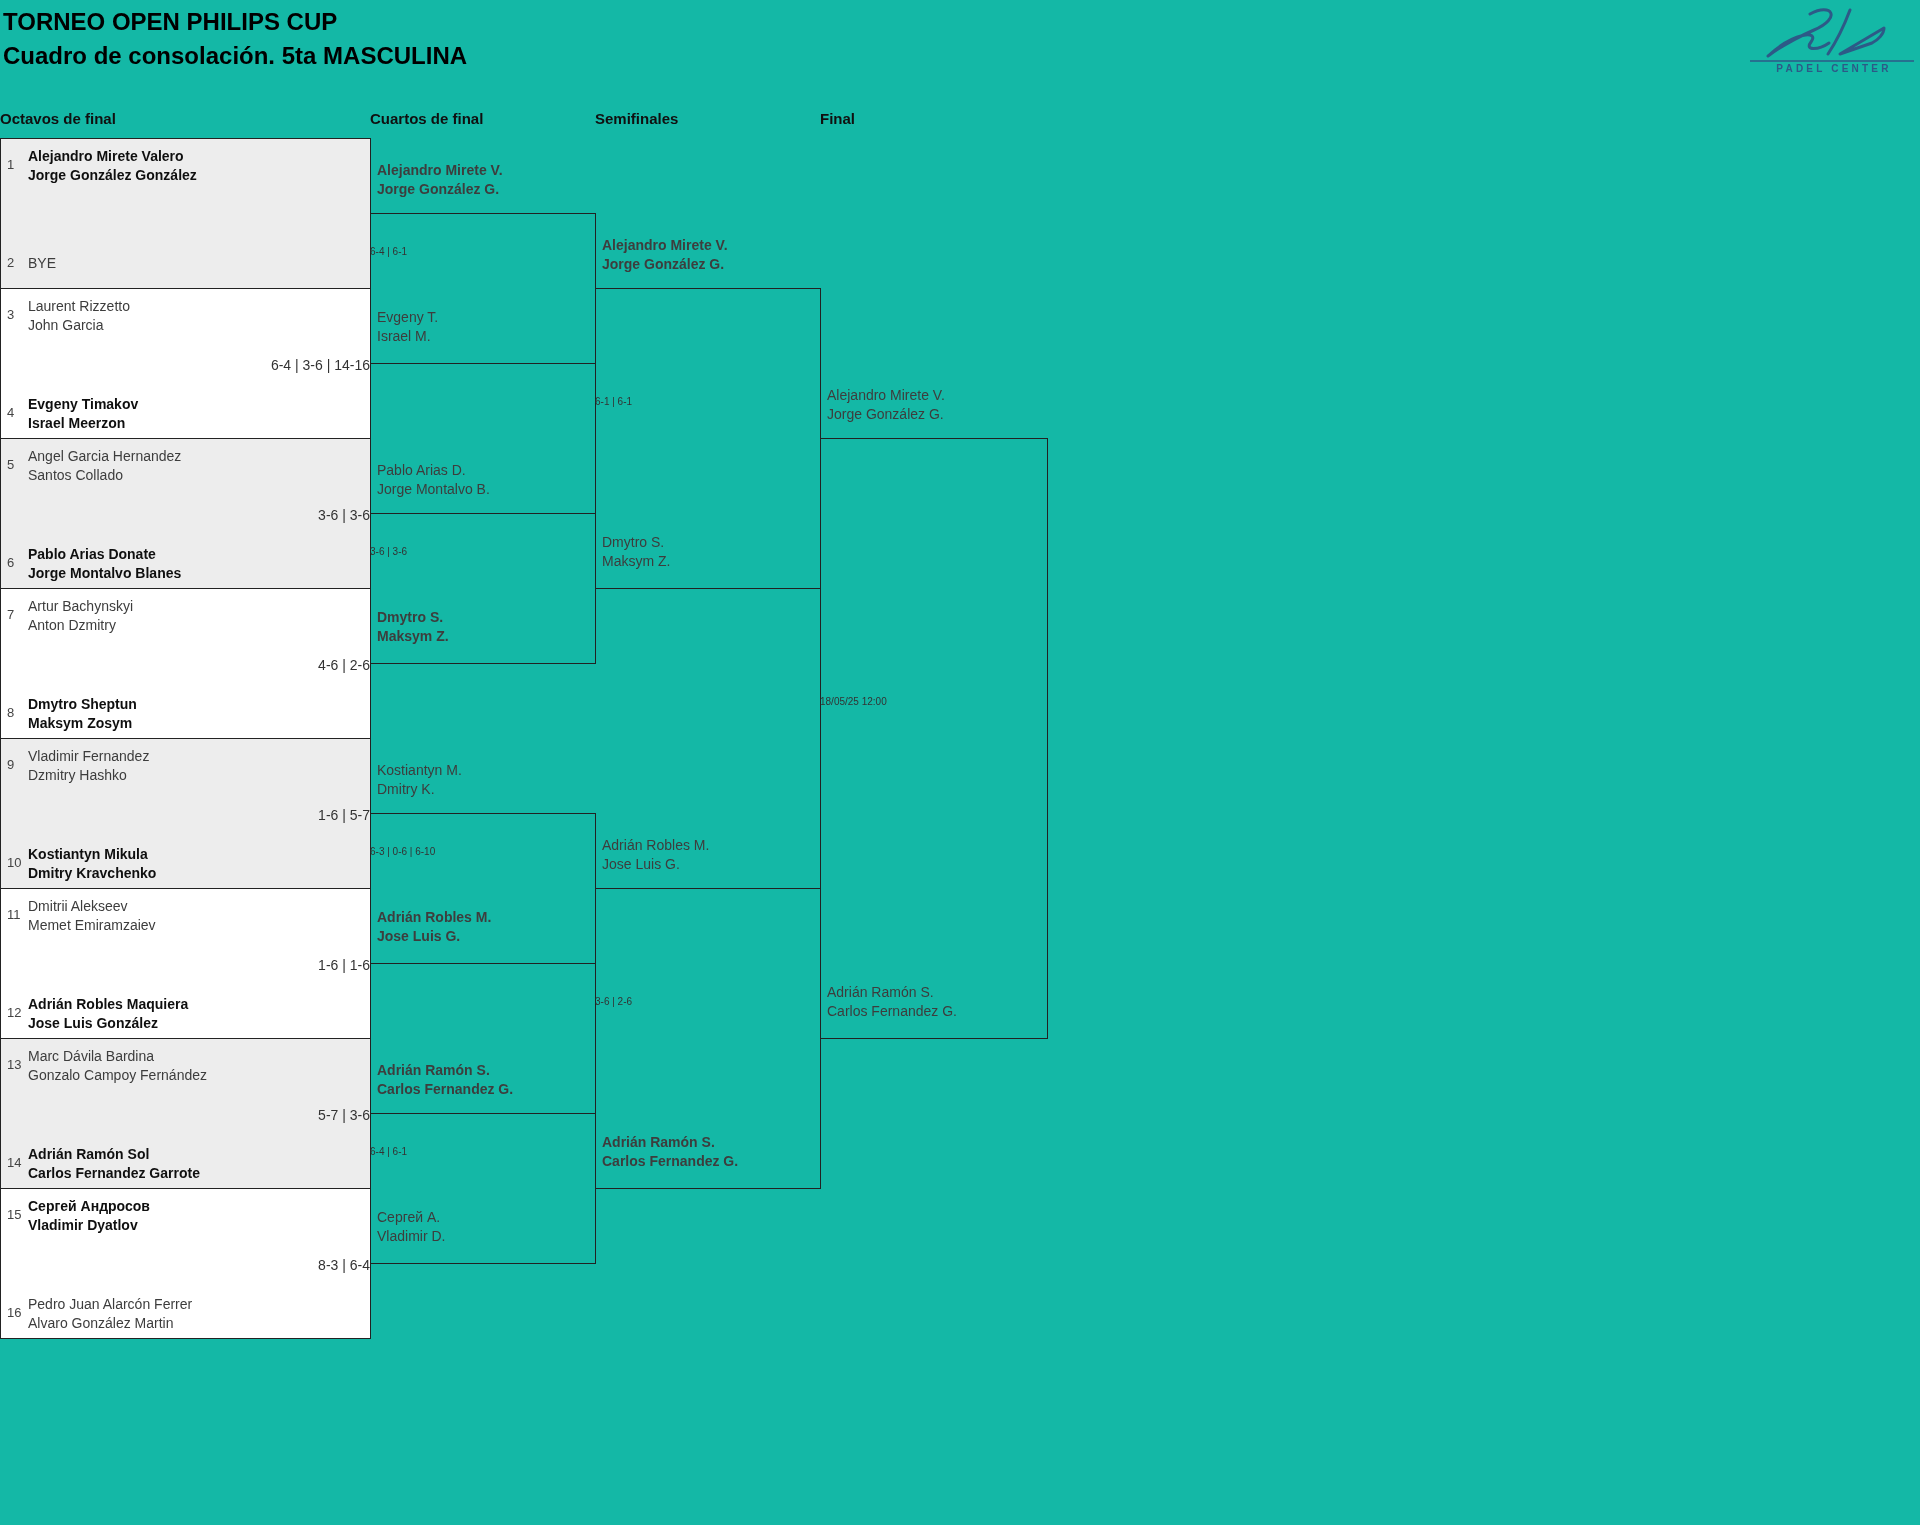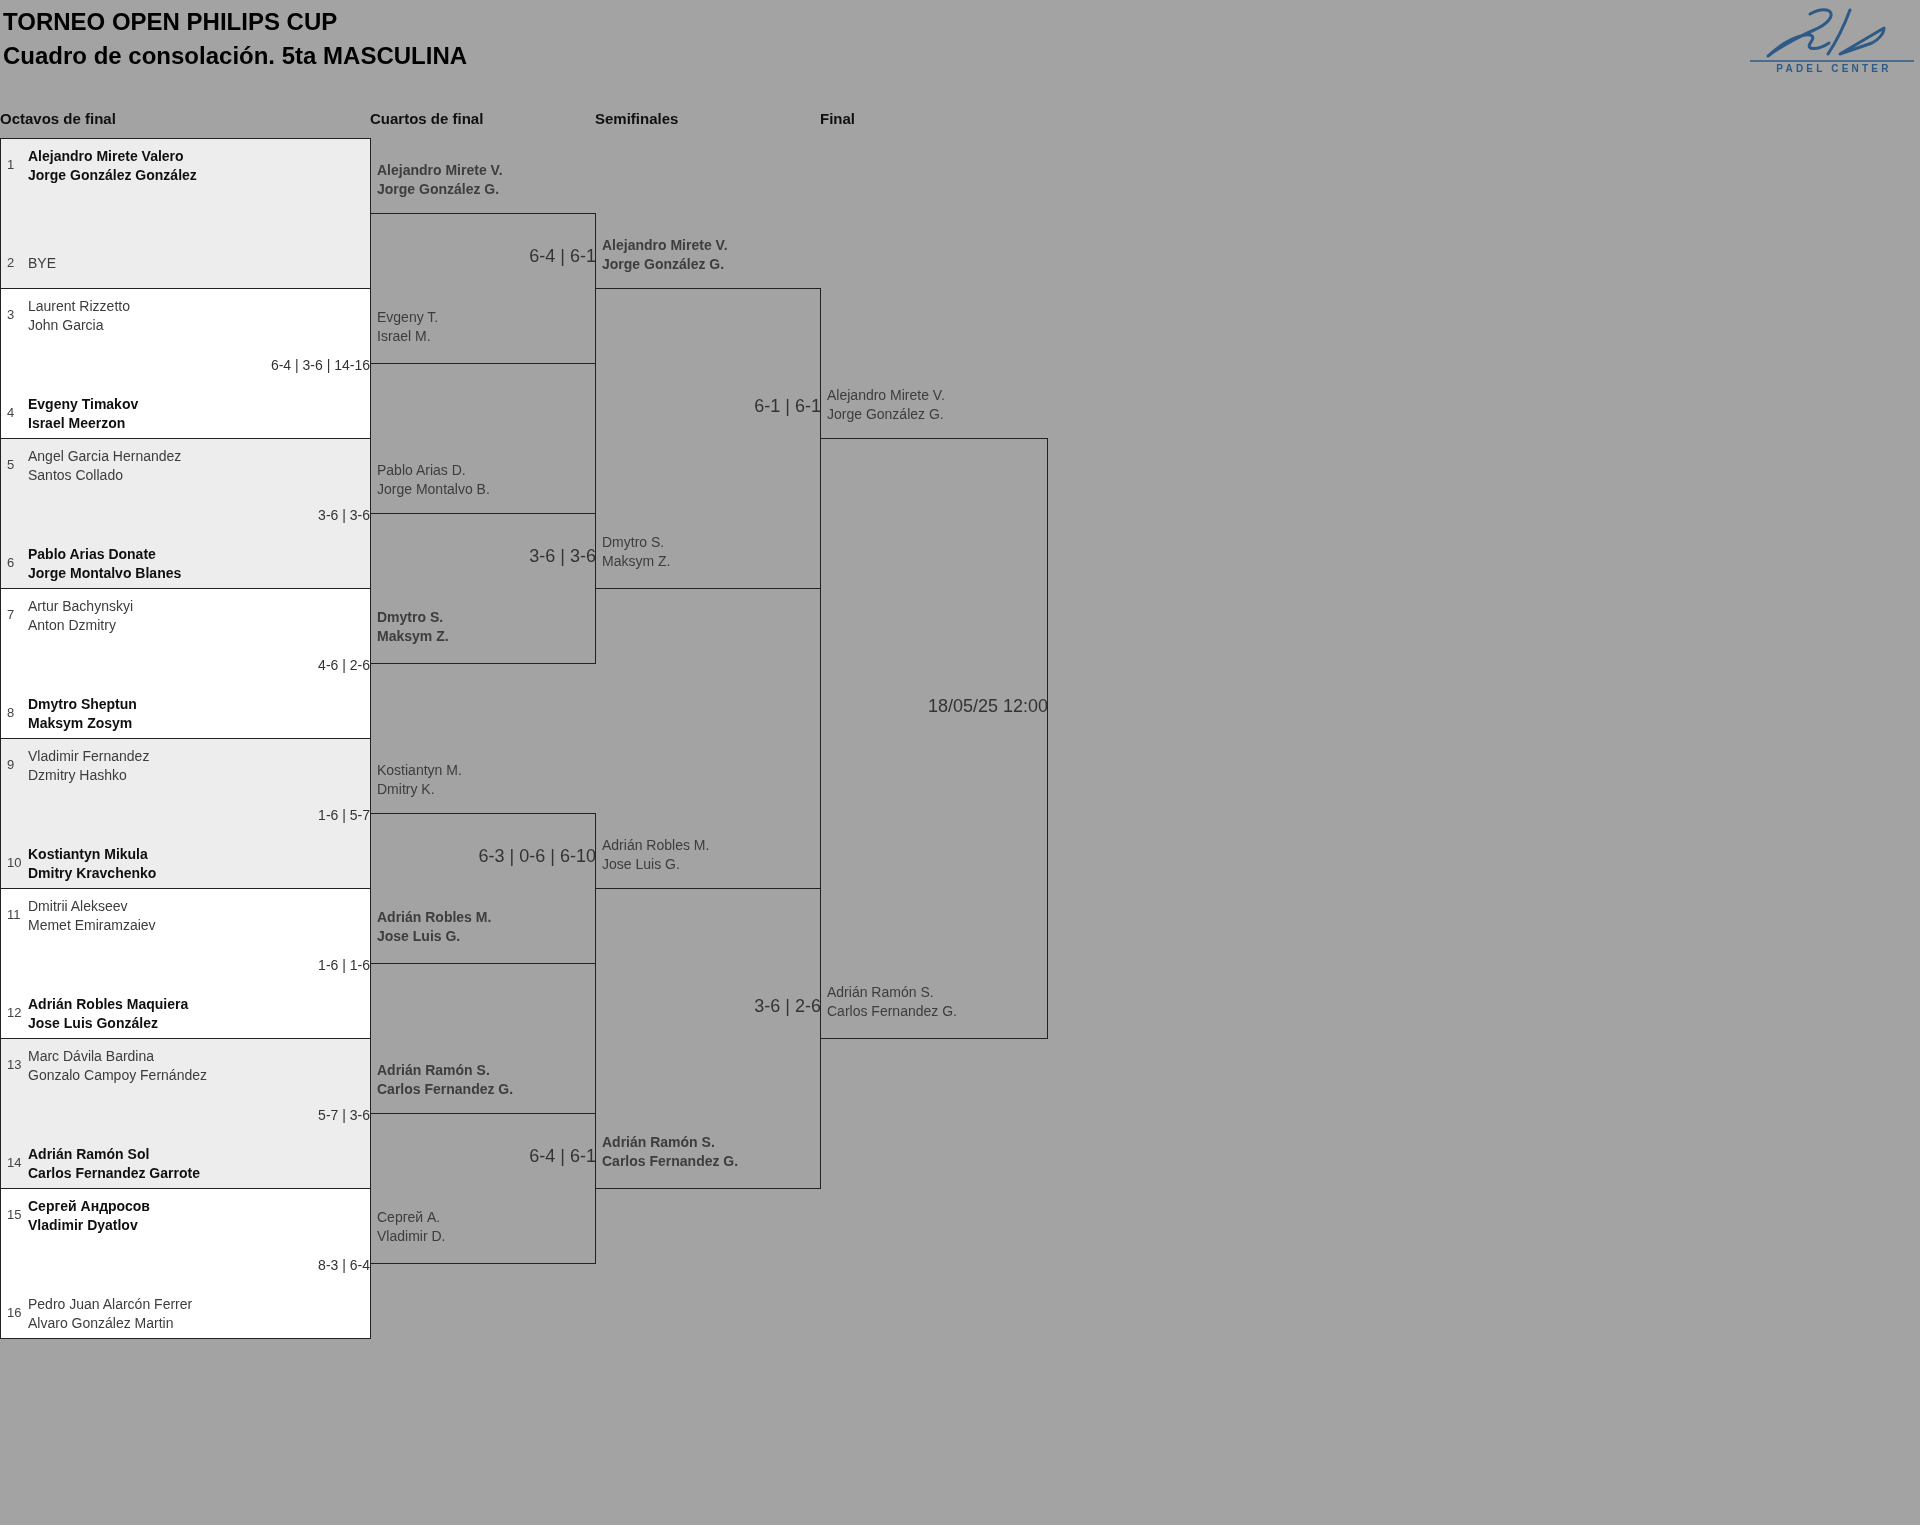--- a/index.html
+++ b/index.html
@@ -1,36 +1,36 @@
 <!DOCTYPE html>
 <html><head>
 <meta charset="utf-8">
 <style>
   html,body { margin:0; padding:0; background:#fff; }
   #page {
-    position:relative; width:1920px; height:1525px; background:#a3a3a3;
+    position:relative; width:1920px; height:1525px; background:#14b8a6;
     overflow:hidden; font-family:"Liberation Sans", sans-serif; color:#222;
   }
   .title-block { position:absolute; left:3px; top:5px; }
   .title-line { font-size:24px; font-weight:700; color:#000; line-height:34px; white-space:nowrap; }
   .round-header { position:absolute; top:110px; font-size:15px; font-weight:600; color:#101010; text-align:left; }
   
   .pair { position:absolute; left:0; width:371px; height:151px; border:1px solid #222; box-sizing:border-box; background:#fff; }
   .pair.shaded { background:#ededed; }
   .seed { position:absolute; left:6px; width:20px; font-size:13px; color:#444; }
   .t1s { top:18px; } .t2s { top:116px; }
   .team { position:absolute; left:27px; right:4px; font-size:14px; line-height:19px; color:#3d3d3d; }
   .t1 { top:8px; } .t2 { top:106px; } .t2single { top:115px; }
   .winner { font-weight:700; color:#0f0f0f; }
   .pscore { position:absolute; left:0; width:100%; top:68px; text-align:right; font-size:14px; color:#333; }
   
   .rect { position:absolute; border:1px solid #222; box-sizing:border-box; }
   
   .adv { position:absolute; font-size:14px; line-height:19px; color:#3d3d3d; white-space:nowrap; }
-  .rscore { position:absolute; text-align:right; font-size:18px; color:#333; }
+  .rscore { position:absolute; text-align:left; font-size:10px; color:#333; }
   .logo { position:absolute; left:1744px; top:2px; width:176px; height:72px; }
 </style>
 </head>
 <body>
 
 <div id="page">
 
   <div class="title-block">
     <div class="title-line">TORNEO OPEN PHILIPS CUP</div>
     <div class="title-line">Cuadro de consolación. 5ta MASCULINA</div>

